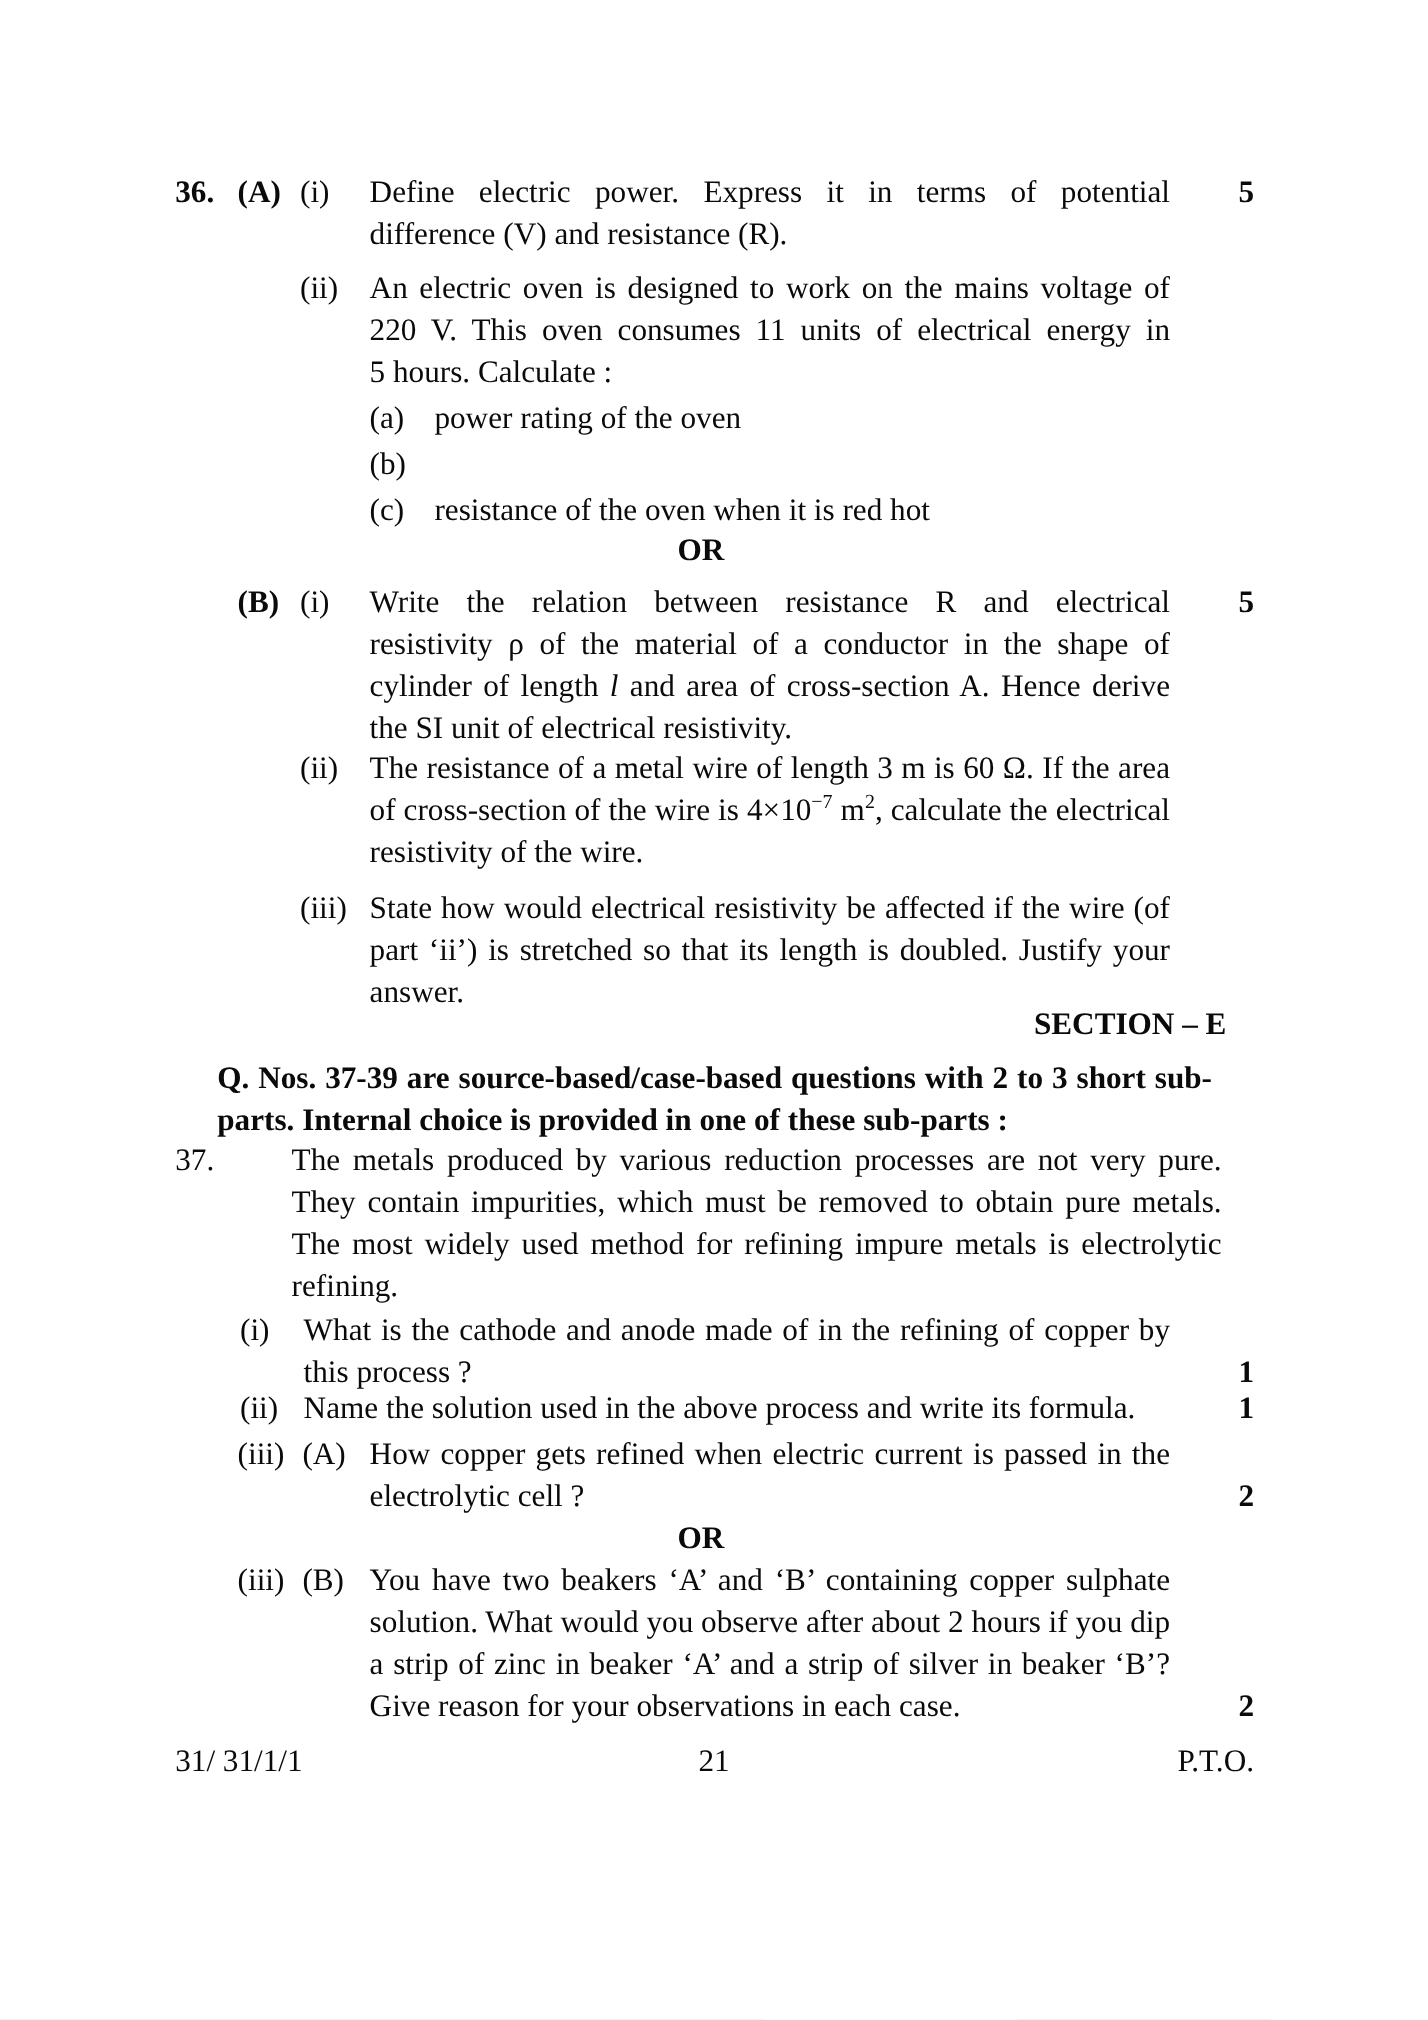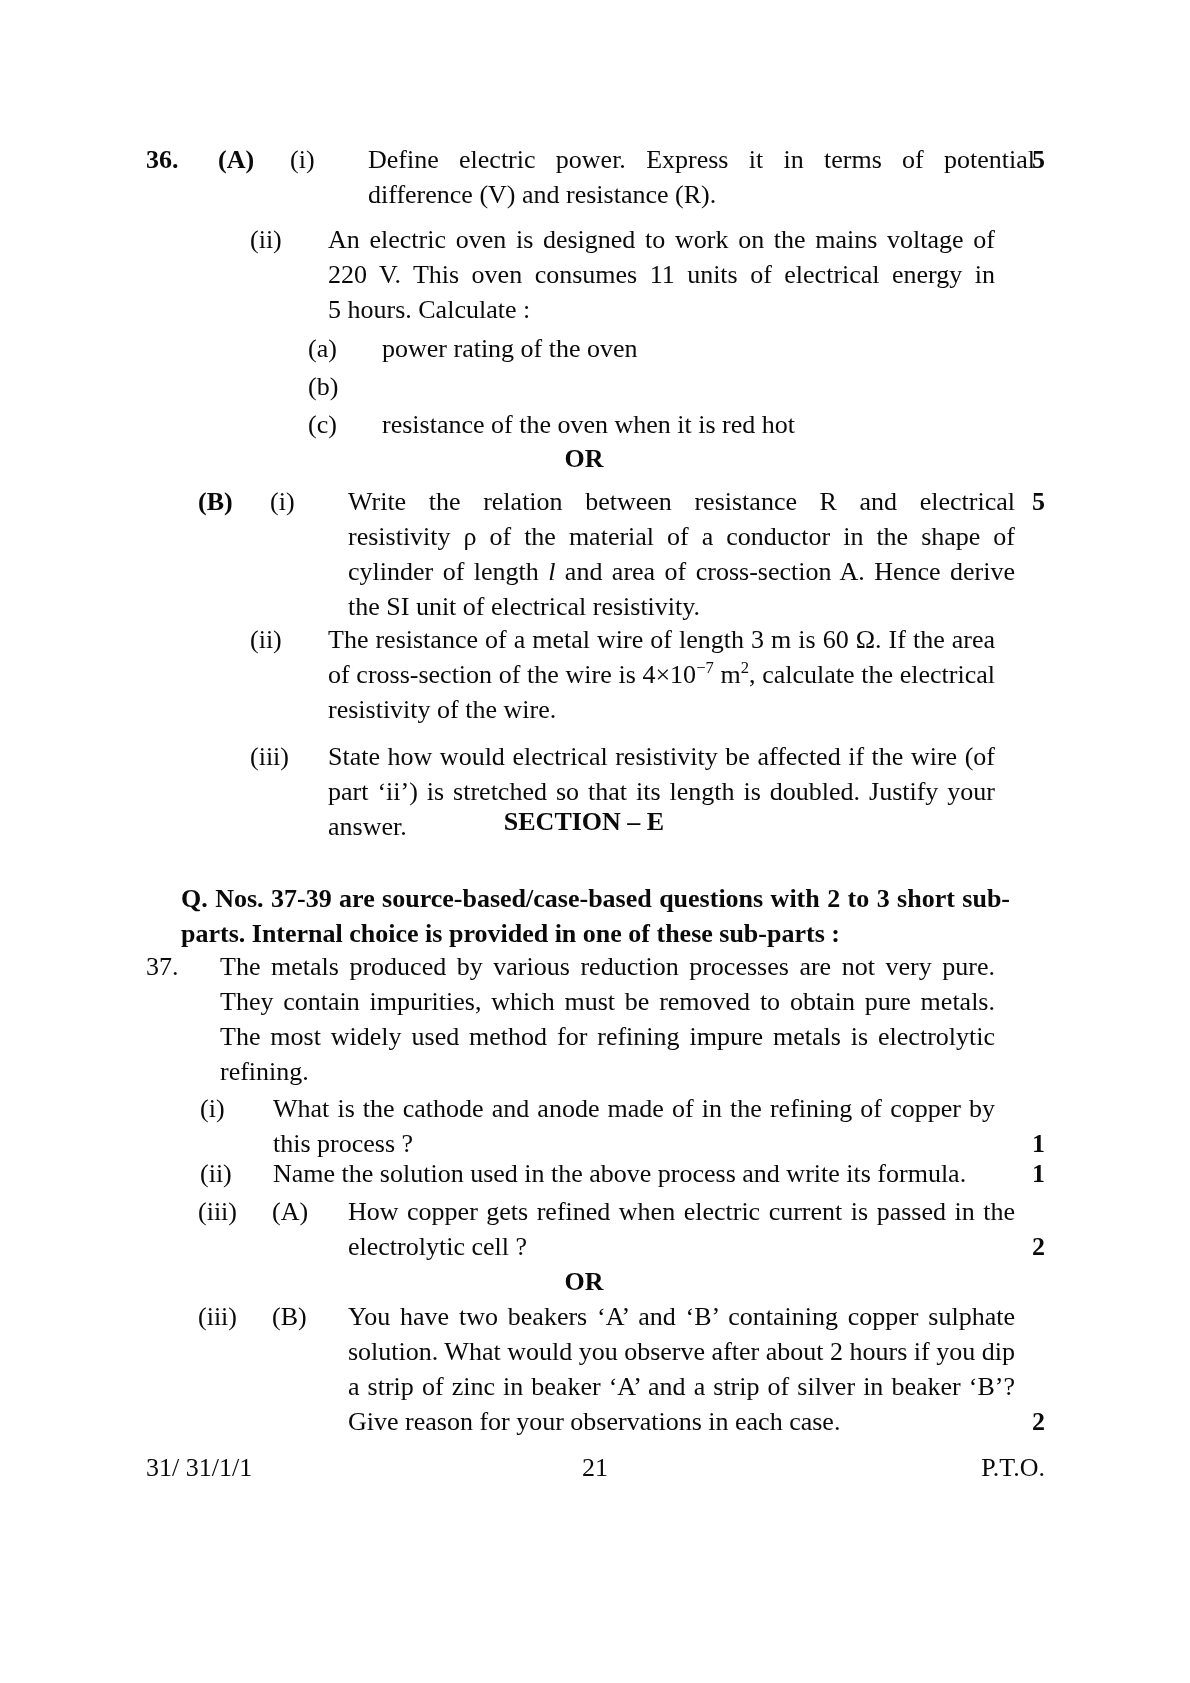--- a/index.html
+++ b/index.html
@@ -8,34 +8,34 @@
     width: 1190px;
     height: 1683px;
     margin: 0 auto;
     background: #ffffff;
     font-family: "Liberation Serif", "DejaVu Serif", serif;
     font-size: 26px;
     line-height: 35px;
     color: #0a0a0a;
     overflow: hidden;
   }
-  .abs { position: absolute; gap: 20px; }
+  .abs { position: absolute; }
   .row { display: flex; align-items: flex-start; }
   .bold { font-weight: bold; }
   .col-qnum  { width: 52px; flex: 0 0 52px; font-weight: bold; }
   .col-qnum37{ width: 54px; flex: 0 0 54px; font-weight: normal; }
   .col-opt   { width: 52px; flex: 0 0 52px; font-weight: bold; }
   .col-rom   { width: 58px; flex: 0 0 58px; }
   .col-rom37 { width: 53px; flex: 0 0 53px; }
   .col-rom3a { width: 54px; flex: 0 0 54px; }
   .col-sub   { width: 56px; flex: 0 0 56px; }
   .col-abc   { width: 54px; flex: 0 0 54px; }
   .txt-a  { width: 667px; }
   .txt-b  { width: 722px; }
-  .txt-c  { width: 775px; }
+  .txt-c  { width: 775px; margin-left: 43px; }
   .txt-d  { width: 829px; margin-left: 35px; }
   .ln { height: 35px; white-space: nowrap; }
   .ln.j { text-align: justify; text-align-last: justify; }
   .ln i { font-style: italic; }
   .ln sup { font-size: 64%; line-height: 0; }
   .center-block { width: 876px; text-align: center; font-weight: bold; }
   .mark {
     position: absolute;
     left: 975px;
     width: 70px;
@@ -108,21 +108,21 @@
 
   <div class="abs row" style="left:250px; top:739px;">
     <span class="col-rom">(iii)</span>
     <div class="txt-a">
         <div class="ln j">State how would electrical resistivity be affected if the wire (of</div>
         <div class="ln j">part ‘ii’) is stretched so that its length is doubled. Justify your</div>
         <div class="ln">answer.</div>
       </div>
   </div>
 
-  <div class="abs center-block" style="left:146px; top:804px;">SECTION – E</div>
+  <div class="abs center-block" style="left:146px; top:836px;text-align:right;">SECTION – E</div>
 
   <div class="abs txt-d bold" style="left:146px; top:881px;">
       <div class="ln j">Q. Nos. 37-39 are source-based/case-based questions with 2 to 3 short sub-</div>
       <div class="ln">parts. Internal choice is provided in one of these sub-parts :</div>
     </div>
 
   <div class="abs row" style="left:146px; top:949px;">
     <span class="col-qnum37">37.</span>
     <div class="txt-c">
         <div class="ln j">The metals produced by various reduction processes are not very pure.</div>

